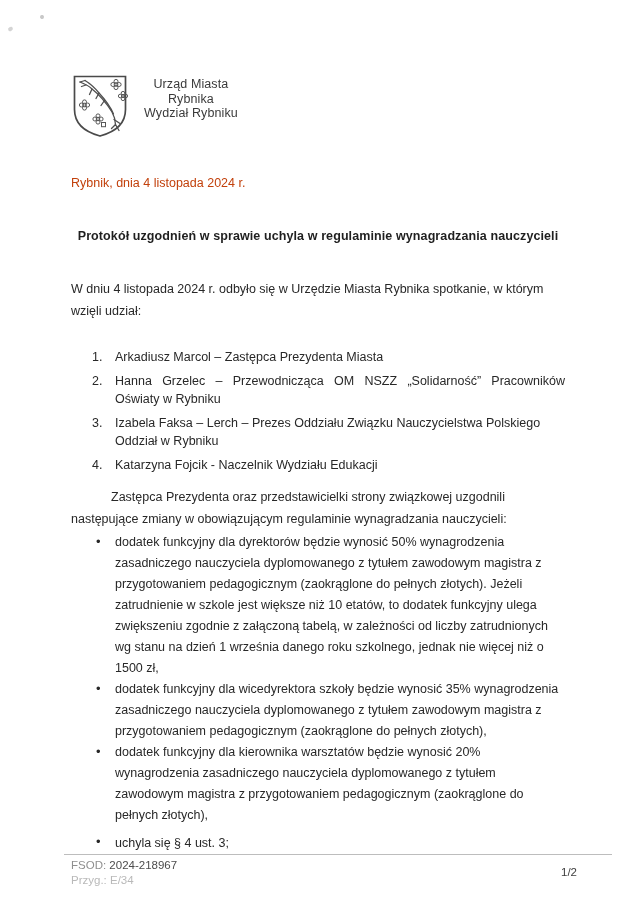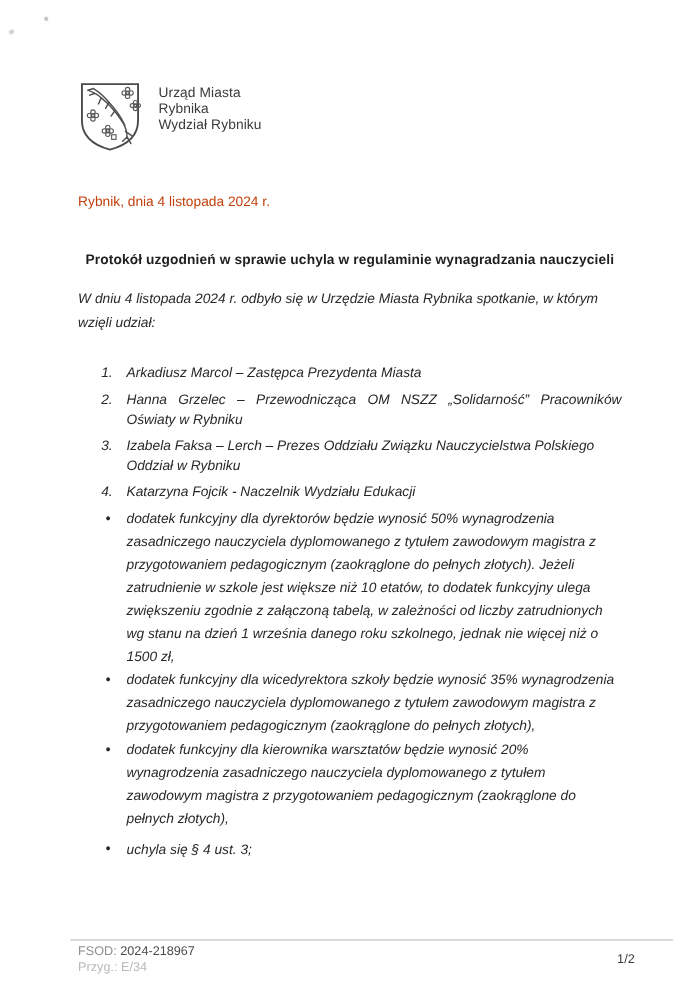--- a/index.html
+++ b/index.html
@@ -14,37 +14,37 @@
     font-size:12.5px;
     overflow:hidden;
   }
 
   
   .speck { position:absolute; border-radius:50%; }
   .speck-1 { left:40px; top:15px; width:4px; height:4px; background:#9a9a9a; opacity:.55; transform:rotate(20deg); }
   .speck-2 { left:8px; top:27px; width:5px; height:4px; background:#aaaaaa; opacity:.5; transform:rotate(-30deg); }
 
   
-  .letterhead { position:absolute; top:74px; left:71px; display:flex; gap:15px; }
+  .letterhead { position:absolute; top:74px; left:71px; display:flex; gap:15px;text-align:center; }
   .crest { width:58px; height:64px; flex:0 0 auto; }
   .crest svg { width:58px; height:64px; display:block; }
   .org { padding-top:3px; font-size:12.5px; line-height:14.5px; color:#3a3a3a; letter-spacing:.1px; }
 
   .dateline {
     position:absolute; top:176px; left:71px; width:494px;
     text-align:left; color:#c2410c;
   }
 
   .title {
     position:absolute; top:229px; left:61px; width:514px;
     text-align:center; font-size:12.5px; font-weight:bold; color:#1f1f1f;
     letter-spacing:.1px;
   }
 
-  .body-block { position:absolute; top:260px; left:71px; width:494px;font-style:italic; }
+  .body-block { position:absolute; top:278px; left:71px; width:494px; }
 
   .intro { line-height:22px; }
 
   ol.participants {
     list-style:none; counter-reset:pnum;
     margin-top:26px; padding-left:44px;
   }
   ol.participants li {
     position:relative; counter-increment:pnum;
     line-height:18.5px; margin-bottom:5px;
@@ -143,20 +143,21 @@
 
     <p class="intro">W dniu 4 listopada 2024 r. odbyło się w Urzędzie Miasta Rybnika spotkanie, w którym wzięli udział:</p>
 
     <ol class="participants">
       <li>Arkadiusz Marcol – Zastępca Prezydenta Miasta</li>
       <li class="justified">Hanna Grzelec – Przewodnicząca OM NSZZ „Solidarność” Pracowników Oświaty w Rybniku</li>
       <li>Izabela Faksa – Lerch – Prezes Oddziału Związku Nauczycielstwa Polskiego Oddział w Rybniku</li>
       <li>Katarzyna Fojcik -  Naczelnik Wydziału Edukacji</li>
     </ol>
 
+    <p class="agreement">Zastępca Prezydenta oraz przedstawicielki strony związkowej uzgodnili następujące zmiany w obowiązującym regulaminie wynagradzania nauczycieli:</p>
 
     <ul class="changes">
       <li class="wide">dodatek funkcyjny dla dyrektorów będzie wynosić 50% wynagrodzenia zasadniczego nauczyciela dyplomowanego z tytułem zawodowym magistra z przygotowaniem pedagogicznym (zaokrąglone do pełnych złotych). Jeżeli zatrudnienie w szkole jest większe niż  10 etatów, to dodatek funkcyjny ulega zwiększeniu zgodnie z załączoną tabelą, w zależności od liczby zatrudnionych wg stanu na dzień 1 września danego roku szkolnego, jednak nie więcej niż o 1500 zł,</li>
       <li class="wide">dodatek funkcyjny dla wicedyrektora szkoły będzie wynosić 35% wynagrodzenia zasadniczego nauczyciela dyplomowanego z tytułem zawodowym magistra z przygotowaniem pedagogicznym (zaokrąglone do pełnych złotych),</li>
       <li class="wide">dodatek funkcyjny dla kierownika warsztatów będzie wynosić 20% wynagrodzenia zasadniczego nauczyciela dyplomowanego z tytułem zawodowym magistra z przygotowaniem pedagogicznym (zaokrąglone do pełnych złotych),</li>
       <li class="tight">uchyla się § 4 ust. 3;</li>
     </ul>
 
   </div>
 

